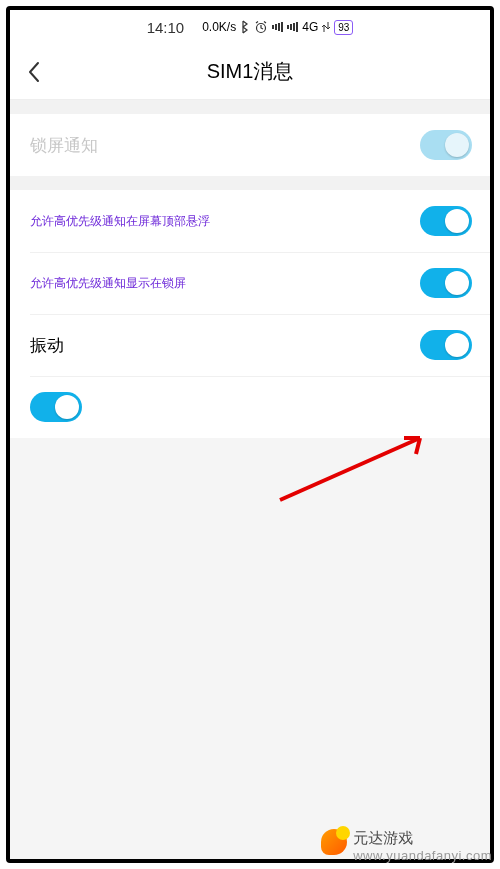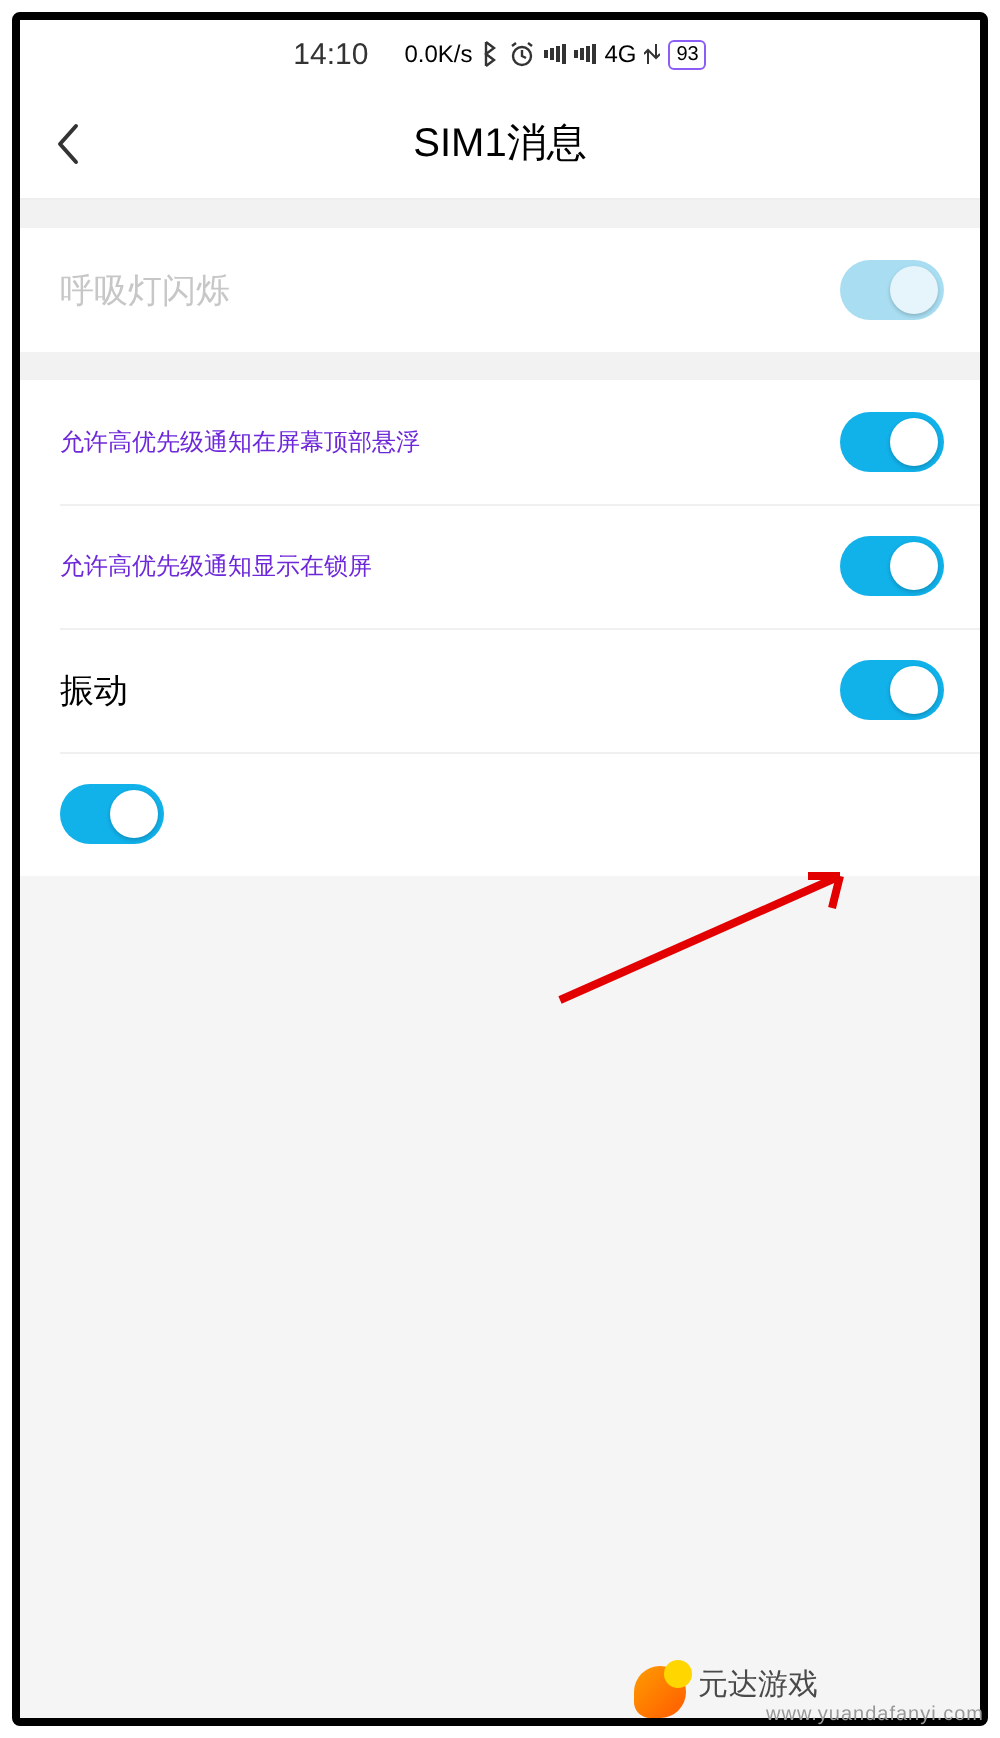--- a/index.html
+++ b/index.html
@@ -118,21 +118,21 @@
     background: linear-gradient(135deg,#ff9d00,#ff5a00);
     border-radius: 50% 50% 50% 8px;
     position: relative;
   }
   .watermark .logo::after{
     content:"";
     position:absolute; right:-3px; top:-3px;
     width:14px; height:14px; border-radius:50%;
     background:#ffd600;
   }
-  .watermark small { display:block; font-size:10px; color:#999; letter-spacing:.5px;margin-left:34px;}
+  .watermark small { display:block; font-size:13px; color:#999; letter-spacing:.5px;}
   .signal-bars { display:inline-flex; align-items:flex-end; gap:1px; }
   .signal-bars i { width:2px; background:#333; display:block;}
   .signal-bars i:nth-child(1){height:4px}
   .signal-bars i:nth-child(2){height:6px}
   .signal-bars i:nth-child(3){height:8px}
   .signal-bars i:nth-child(4){height:10px}
 </style>
 </head>
 <body>
 
@@ -184,21 +184,21 @@
         </svg>
     </div>
     <div class="title-text">SIM1消息</div>
   </div>
 
   <div class="gap"></div>
 
   <div class="section">
     <div class="row disabled">
       <div class="row-labels">
-        <div class="row-title">呼吸灯闪烁</div>
+        <div class="row-title">锁屏通知</div>
       </div>
       <div class="toggle on-dim">
           <div class="knob"></div>
         </div>
     </div>
   </div>
 
   <div class="gap"></div>
 
   <div class="section">

